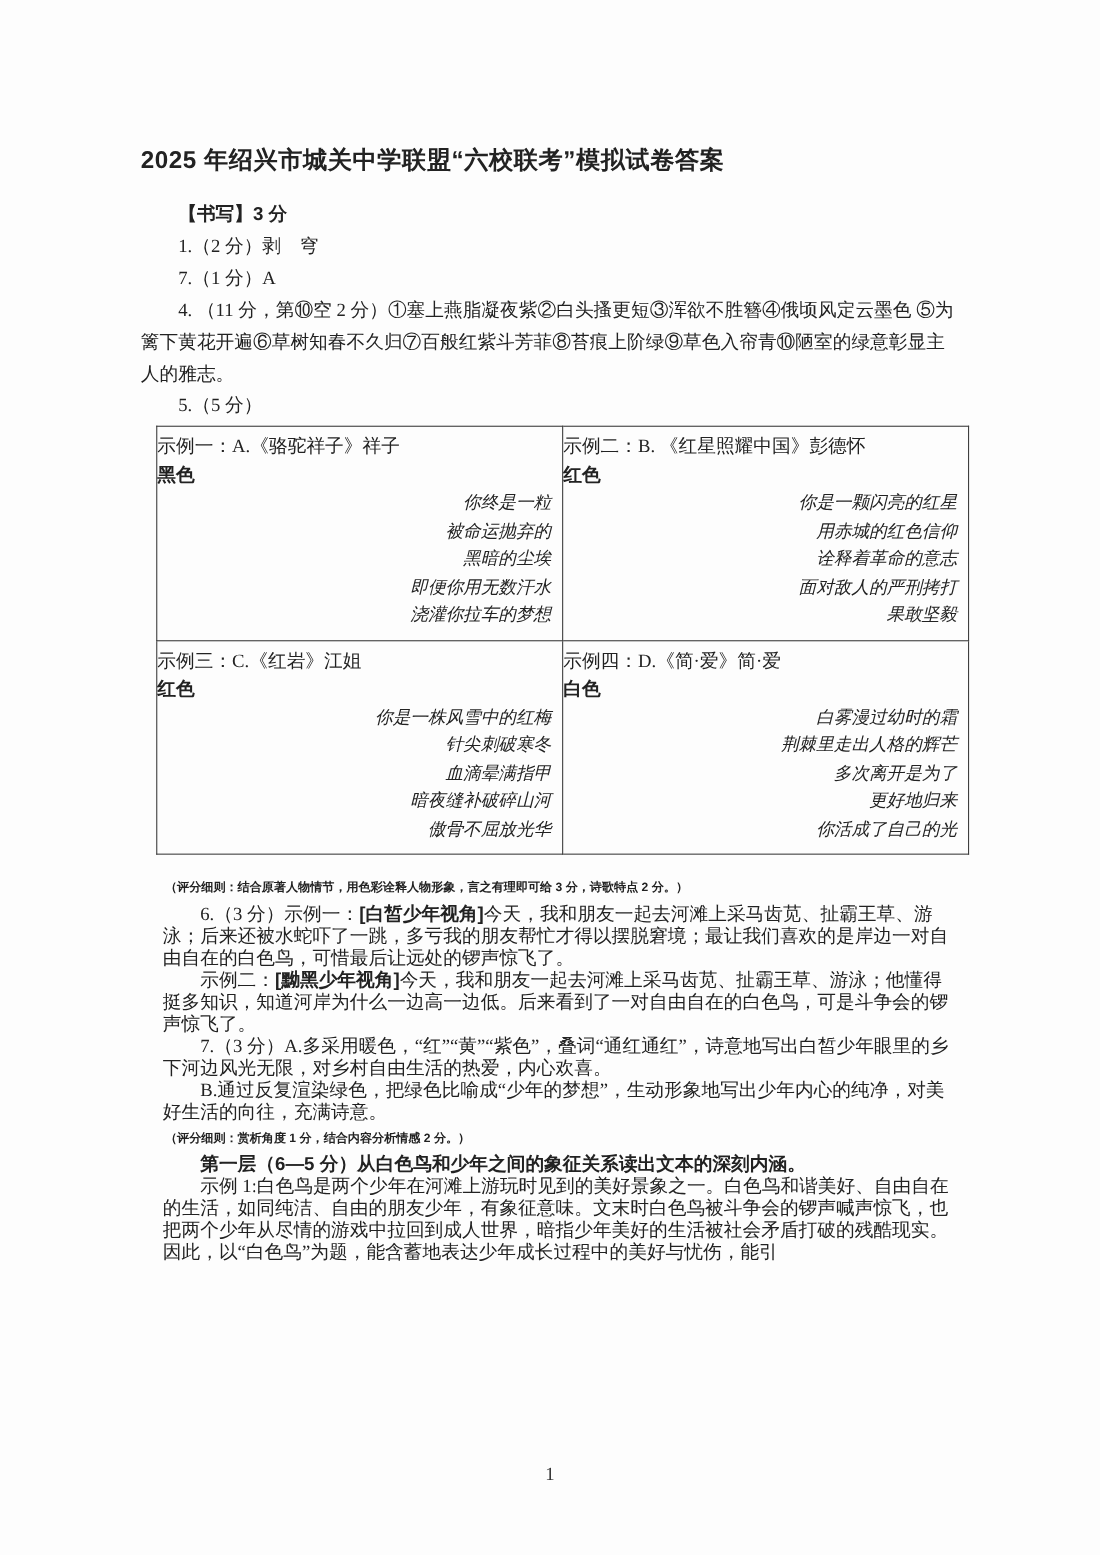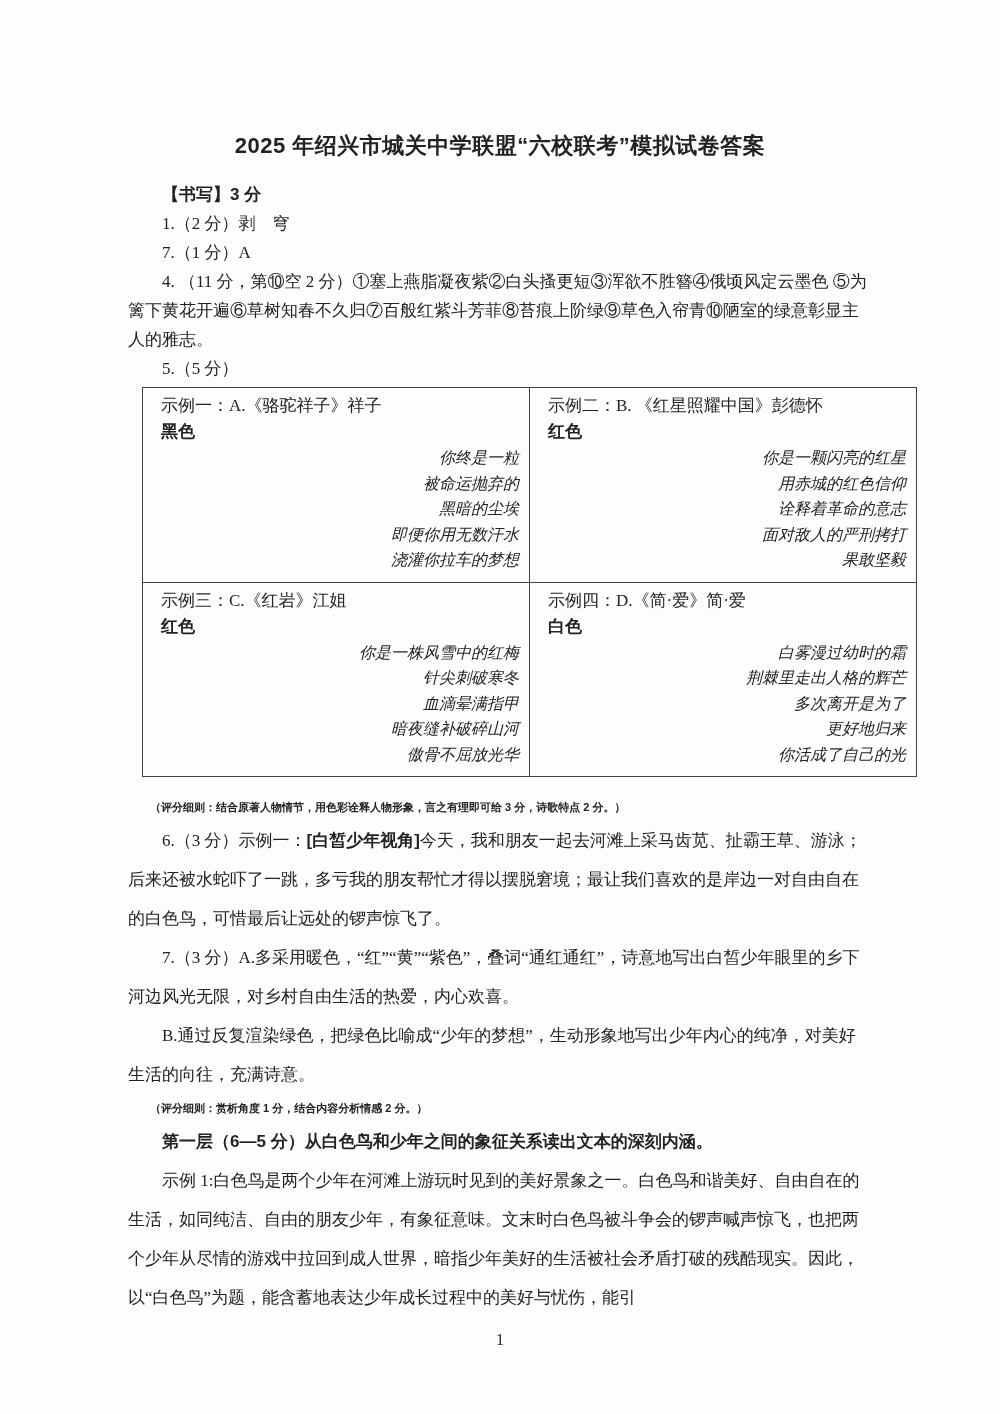--- a/index.html
+++ b/index.html
@@ -12,49 +12,49 @@
   }
   .page{
     position:absolute;left:0;top:0;width:1000px;height:1414px;background:#fdfdfd;
   }
   .content{
     position:absolute;left:128px;top:132px;width:744px;
   }
   .doc-title{
     font-family:"Liberation Sans","DejaVu Sans",sans-serif;
     font-weight:bold;font-size:22px;line-height:28px;
-    text-align:center;margin:0 0 20px 0;letter-spacing:0.5px;
+    text-align:left;margin:0 0 20px 0;letter-spacing:0.5px;
   }
   .para{
     font-size:17px;line-height:29px;margin:0;text-indent:2em;
     white-space:pre-wrap;
   }
   .bold-sans{
     font-family:"Liberation Sans","DejaVu Sans",sans-serif;
     font-weight:bold;
   }
   .rubric{
     font-family:"Liberation Sans","DejaVu Sans",sans-serif;
     font-weight:bold;font-size:11px;line-height:28px;margin:0;
     text-indent:2em;white-space:pre-wrap;
   }
-  .answers .para{line-height:39px;}
+  .answers .para{line-height:20px;margin-left:20px;}
   .viewpoint{
     font-family:"Liberation Sans","DejaVu Sans",sans-serif;
     font-weight:bold;
   }
   table.answer-table{
     border-collapse:collapse;
     width:716px;margin:4px 0 0 14px;
     table-layout:fixed;
   }
   table.answer-table td{
     border:1px solid #3f3f3f;
     vertical-align:top;
-    padding:5px 10px 9px 18px;
+    padding:5px 10px 9px 0;
     width:358px;
   }
   .cell-header{
     font-size:17px;line-height:26px;
   }
   .cell-color{
     font-family:"Liberation Sans","DejaVu Sans",sans-serif;
     font-weight:bold;font-size:17px;line-height:26px;
   }
   .poem-line{
@@ -124,20 +124,21 @@
           </td>
         </tr>
       </tbody>
     </table>
 
     <div class="answers after-table">
       <p class="rubric">（评分细则：结合原著人物情节，用色彩诠释人物形象，言之有理即可给 3 分，诗歌特点 2 分。）</p>
 
       <p class="para"><span>6.（3 分）示例一：</span><span class="viewpoint">[白皙少年视角]</span><span>今天，我和朋友一起去河滩上采马齿苋、扯霸王草、游泳；后来还被水蛇吓了一跳，多亏我的朋友帮忙才得以摆脱窘境；最让我们喜欢的是岸边一对自由自在的白色鸟，可惜最后让远处的锣声惊飞了。</span></p>
 
+      <p class="para"><span>示例二：</span><span class="viewpoint">[黝黑少年视角]</span><span>今天，我和朋友一起去河滩上采马齿苋、扯霸王草、游泳；他懂得挺多知识，知道河岸为什么一边高一边低。后来看到了一对自由自在的白色鸟，可是斗争会的锣声惊飞了。</span></p>
 
       <p class="para">7.（3 分）A.多采用暖色，“红”“黄”“紫色”，叠词“通红通红”，诗意地写出白皙少年眼里的乡下河边风光无限，对乡村自由生活的热爱，内心欢喜。</p>
       <p class="para">B.通过反复渲染绿色，把绿色比喻成“少年的梦想”，生动形象地写出少年内心的纯净，对美好生活的向往，充满诗意。</p>
       <p class="rubric">（评分细则：赏析角度 1 分，结合内容分析情感 2 分。）</p>
       <p class="para bold-sans">第一层（6—5 分）从白色鸟和少年之间的象征关系读出文本的深刻内涵。</p>
       <p class="para">示例 1:白色鸟是两个少年在河滩上游玩时见到的美好景象之一。白色鸟和谐美好、自由自在的生活，如同纯洁、自由的朋友少年，有象征意味。文末时白色鸟被斗争会的锣声喊声惊飞，也把两个少年从尽情的游戏中拉回到成人世界，暗指少年美好的生活被社会矛盾打破的残酷现实。因此，以“白色鸟”为题，能含蓄地表达少年成长过程中的美好与忧伤，能引</p>
     </div>
 
   </div>
 

